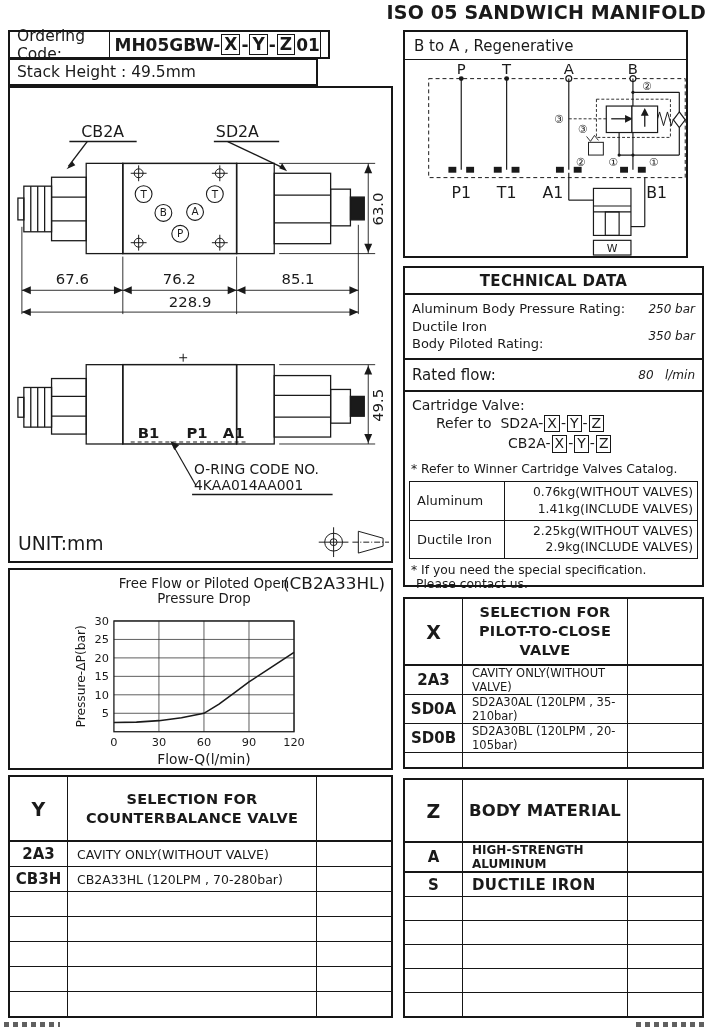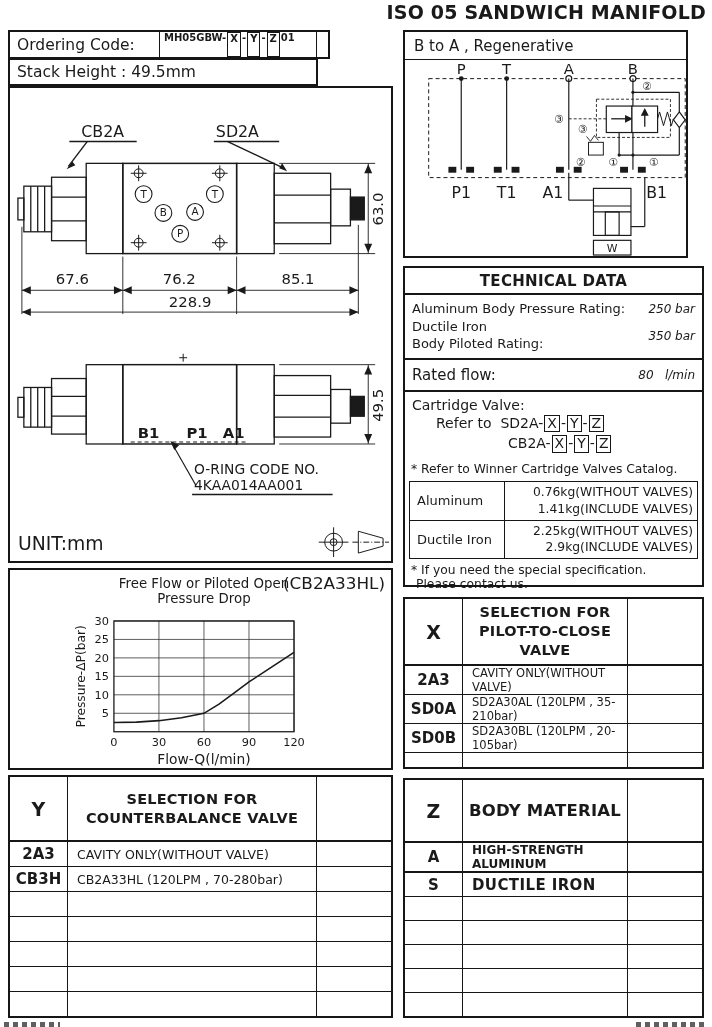--- a/index.html
+++ b/index.html
@@ -13,22 +13,22 @@
   .panel { position:absolute; border:2px solid #161616; background:#fff; }
 
   
   #page-title{
     position:absolute; top:1px; right:6px; width:420px;
     font-size:19px; font-weight:bold; text-align:right; letter-spacing:.2px;
   }
   #order-row{ left:8px; top:30px; width:322px; height:29px; display:flex; align-items:stretch;}
   #order-row .oc-label{ width:150px; border-right:1.5px solid #161616; font-size:15.5px;
     display:flex; align-items:center; padding-left:7px;}
-  #order-row .oc-code{ flex:1; display:flex; padding-left:4px;
-    font-weight:bold; font-size:10px; border-right:1.5px solid #161616;}
+  #order-row .oc-code{ flex:1; display:flex; align-items:center; padding-left:4px;
+    font-weight:bold; font-size:17px; border-right:1.5px solid #161616;}
   #order-row .oc-pad{ width:11px; }
   .bx{ display:inline-block; border:1.5px solid #161616; padding:0 2px; line-height:1.1;
     font-weight:bold; margin:0 1px;}
   #stack-row{ left:8px; top:58px; width:310px; height:28px; display:flex; align-items:center;
     padding-left:7px; font-size:15.5px;}
 
   
   #dwg-panel{ left:8px; top:86px; width:385px; height:477px; }
   
   #chart-panel{ left:8px; top:568px; width:385px; height:202px; }

